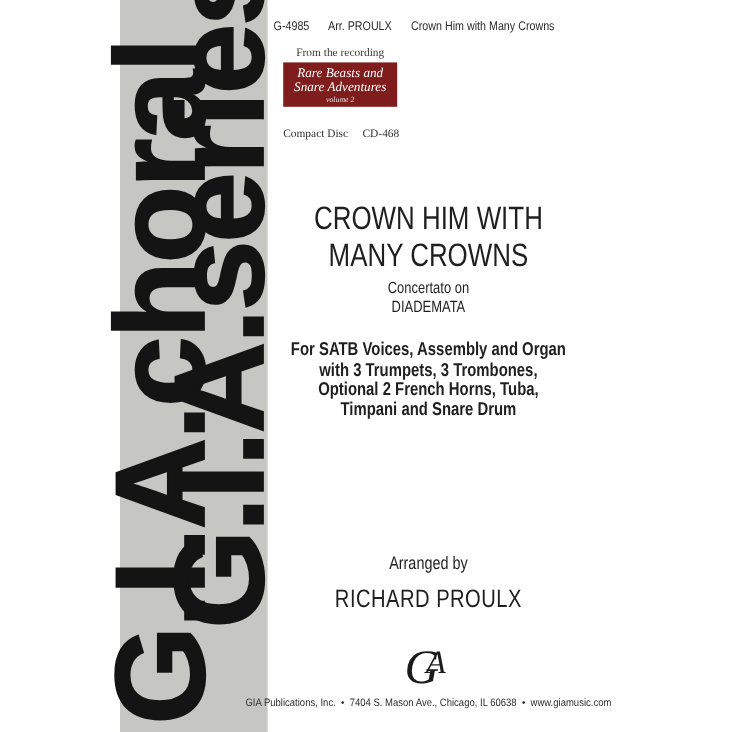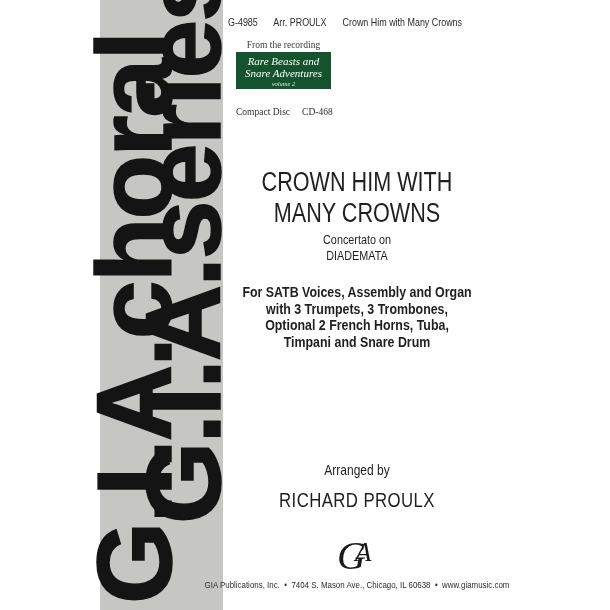--- a/index.html
+++ b/index.html
@@ -60,21 +60,21 @@
 <div class="spine-line spine-series" style="color: rgb(20, 20, 20);">G.I.A.series</div>
 
 <div class="header-line">
   <span>G-4985</span>
   <span>Arr. PROULX</span>
   <span>Crown Him with Many Crowns</span>
 </div>
 
 <div class="recording">
   <div class="rec-intro">From the recording</div>
-  <div class="rec-box" style="background: #14532d;">
+  <div class="rec-box" style="background: #7f1d1d;">
     <div class="rec-album">Rare Beasts and</div>
     <div class="rec-album">Snare Adventures</div>
     <div class="rec-vol">volume 2</div>
   </div>
   <div class="rec-disc">
     <span>Compact Disc</span><span class="gap"></span><span>CD-468</span>
   </div>
 </div>
 
 <div class="center-block title-block">

